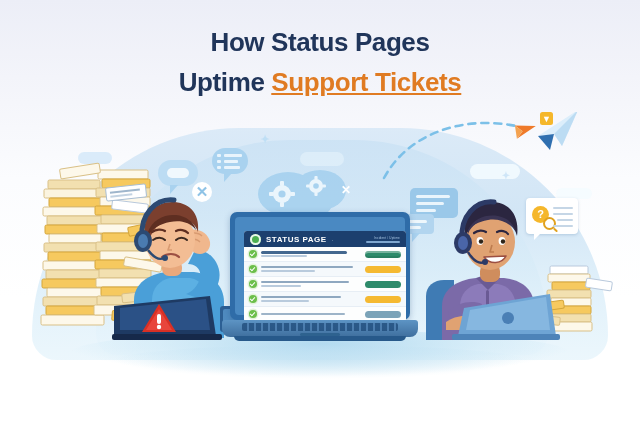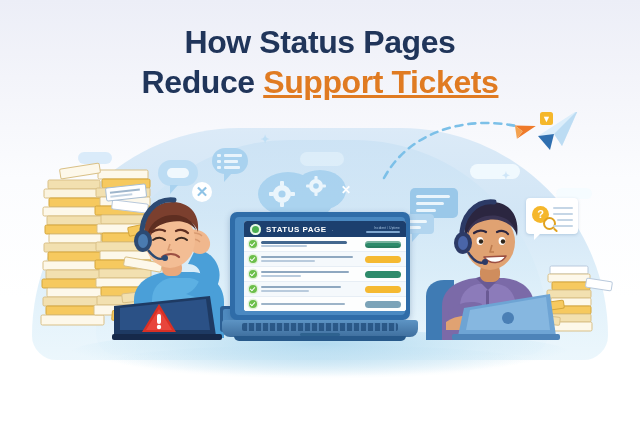--- a/index.html
+++ b/index.html
@@ -6,21 +6,21 @@
   body{
     width:640px;height:427px;overflow:hidden;
     font-family:"Liberation Sans", sans-serif;
     background:#ffffff;
   }
   .stage{position:relative;width:640px;height:427px;overflow:hidden;
     background:linear-gradient(180deg,#eceef7 0%,#f3f4fa 18%,#fbfcfe 42%,#ffffff 70%,#ffffff 100%);}
 
   
   .headline{position:absolute;left:0;top:22px;width:640px;text-align:center;z-index:40;}
-  .hl-line{font-size:32px;font-weight:bold;letter-spacing:-0.4px;line-height:40px;
+  .hl-line{font-size:26px;font-weight:bold;letter-spacing:-0.4px;line-height:40px;
     color:#20355a;white-space:nowrap;}
   .hl-accent{color:#e07b22;text-decoration:underline;}
 
   
   .arch{position:absolute;left:32px;top:128px;width:576px;height:232px;
     background:linear-gradient(180deg,#d9e9f7 0%,#cfe4f5 35%,#dff0fa 70%,#eaf6fc 100%);
     border-radius:290px 290px 34px 34px;z-index:5;opacity:.92;}
   .arch2{position:absolute;left:96px;top:140px;width:452px;height:215px;
     background:linear-gradient(180deg,#c9e1f4 0%,#d8ecf8 60%,#e8f5fc 100%);
     border-radius:240px 240px 26px 26px;z-index:6;opacity:.75;}
@@ -45,21 +45,21 @@
   .stackzone{position:absolute;z-index:12;}
 
   
   .person{position:absolute;z-index:20;}
 
   
   .laptop{position:absolute;left:222px;top:212px;width:196px;height:140px;z-index:30;}
   .lid{position:absolute;left:8px;top:0;width:180px;height:108px;background:#2f6ca8;
     border-radius:7px;box-shadow:0 2px 6px rgba(30,70,120,.3);}
   .lid-in{position:absolute;left:5px;top:5px;width:170px;height:98px;background:#4a89c2;border-radius:4px;}
-  .screen{position:absolute;left:9px;top:4px;width:162px;height:90px;background:#f2f6fa;
+  .screen{position:absolute;left:9px;top:14px;width:162px;height:90px;background:#f2f6fa;
     border-radius:3px;overflow:hidden;display:flex;flex-direction:column;}
   .sp-head{height:20px;background:#1c3f6e;display:flex;align-items:center;padding:0 6px;gap:5px;}
   .sp-dot{width:11px;height:11px;border-radius:50%;background:#4caf50;
     box-shadow:inset 0 0 0 2px #e8f6ec;flex:none;}
   .sp-title{color:#ffffff;font-size:8px;font-weight:bold;letter-spacing:.5px;}
   .sp-sub{color:#cfe0f2;font-size:5px;letter-spacing:.3px;}
   .sp-meta{margin-left:auto;display:flex;flex-direction:column;gap:1px;align-items:flex-end;}
   .sp-metaline{width:34px;height:2px;background:#7fa6cf;border-radius:1px;}
   .sp-metatxt{font-size:3px;color:#a9c6e4;letter-spacing:.2px;white-space:nowrap;}
   .sp-body{flex:1;background:#ffffff;}
@@ -98,21 +98,21 @@
   
   .arc{position:absolute;left:382px;top:112px;width:200px;height:70px;z-index:16;}
 </style>
 </head>
 <body>
 
 <div class="stage">
 
   <div class="headline">
     <div class="hl-line">How Status Pages</div>
-    <div class="hl-line"><span>Reduce </span><span class="hl-accent">Support Tickets</span></div>
+    <div class="hl-line"><span>Uptime </span><span class="hl-accent">Support Tickets</span></div>
   </div>
 
   <div class="arch"></div>
   <div class="arch2"></div>
   <div class="floor"></div>
   <div class="floor2"></div>
 
   <div class="dec cloud" style="left:78px;top:152px;width:34px;height:12px;opacity:.75;"></div>
   <div class="dec cloud" style="left:300px;top:152px;width:44px;height:14px;opacity:.6;background:#e6f3fb;"></div>
   <div class="dec cloud" style="left:470px;top:164px;width:50px;height:15px;opacity:.85;background:#f4fbff;"></div>

